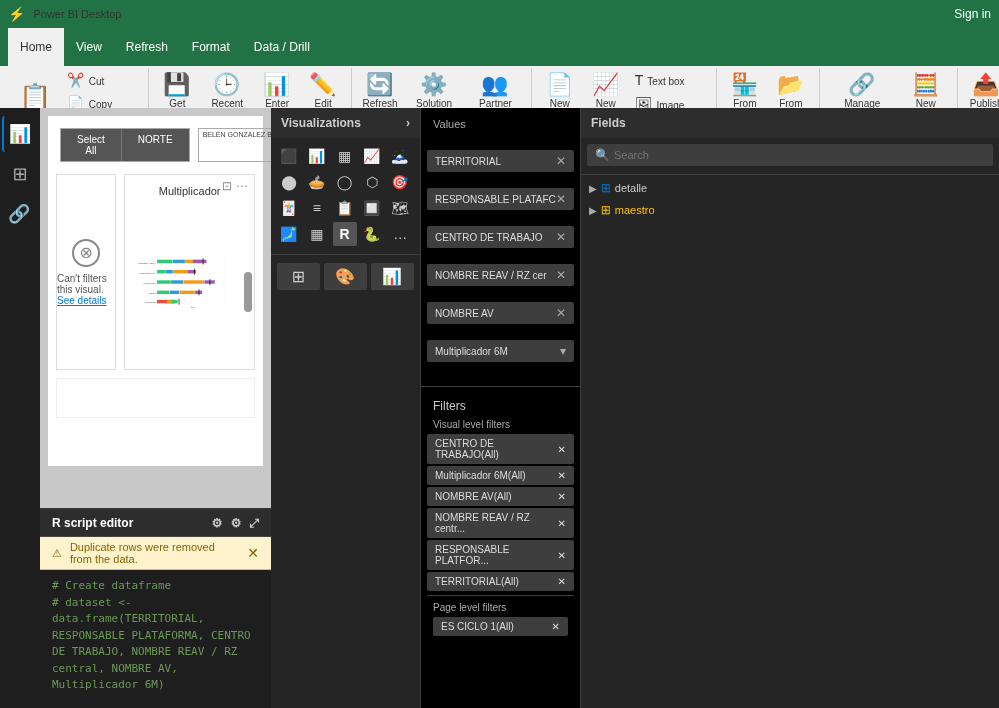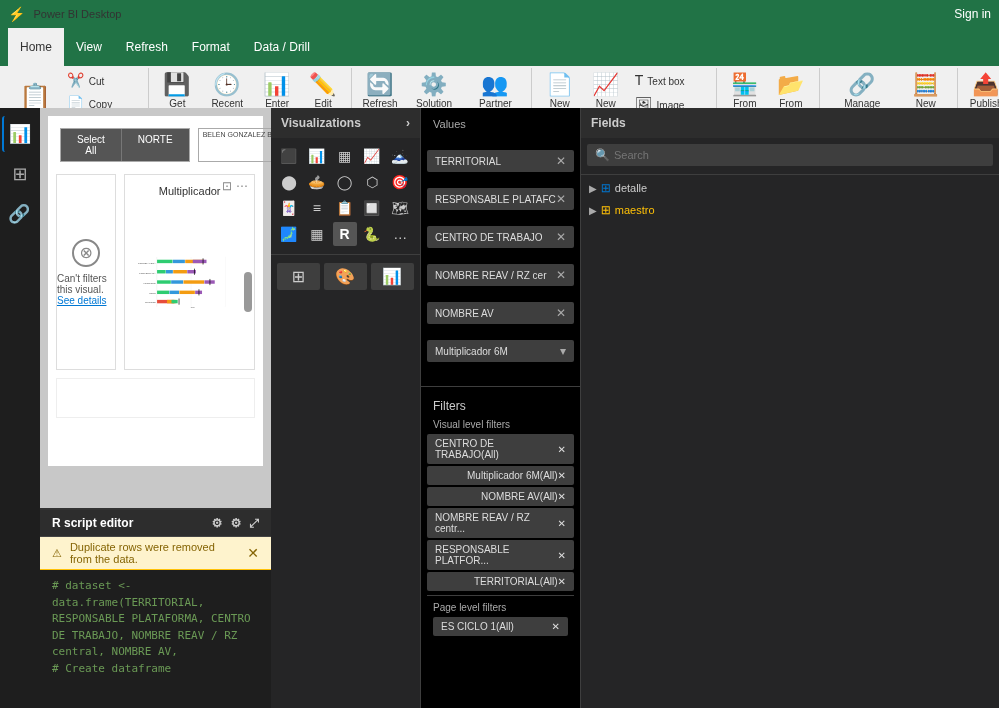--- a/index.html
+++ b/index.html
@@ -60,21 +60,21 @@
 
     
     .values-panel { width: 160px; background: #000000; border-right: 1px solid #3e3e3e; display: flex; flex-direction: column; }
     .values-section { padding: 6px; }
     .values-label { color: #aaa; font-size: 11px; padding: 4px 6px; }
     .value-item { background: #3e3e3e; color: #ddd; font-size: 10px; padding: 4px 8px; margin: 16px 0; display: flex; align-items: center; justify-content: space-between; border-radius: 2px; }
     .value-item .remove { color: #aaa; cursor: pointer; font-size: 12px; }
     .filters-section { padding: 6px; }
     .filter-header { color: #ccc; font-size: 12px; font-weight: normal; padding: 4px 6px; }
     .filter-sub { color: #aaa; font-size: 10px; padding: 2px 6px; }
-    .filter-item { background: #3e3e3e; color: #ddd; font-size: 10px; padding: 4px 8px; margin: 2px 0; border-radius: 2px; display: flex; align-items: center; justify-content: flex-end; }
+    .filter-item { background: #3e3e3e; color: #ddd; font-size: 10px; padding: 4px 8px; margin: 2px 0; border-radius: 2px; display: flex; align-items: center; justify-content: space-between; }
 
     
     .fields-panel { flex: 1; background: #252526; display: flex; flex-direction: column; }
     .search-box { display: flex; align-items: center; background: #3e3e3e; margin: 6px; padding: 4px 8px; border-radius: 2px; }
     .search-box input { background: transparent; border: none; color: #ccc; font-size: 11px; outline: none; width: 100%; }
     .search-icon { color: #aaa; font-size: 12px; margin-right: 4px; }
     .field-tree-item { display: flex; align-items: center; padding: 4px 8px; cursor: pointer; color: #ccc; font-size: 11px; }
     .field-tree-item .expand { color: #aaa; margin-right: 4px; font-size: 10px; }
     .field-tree-item .field-icon { color: #0078d4; margin-right: 4px; font-size: 12px; }
 
@@ -353,22 +353,23 @@
       <span style="cursor:pointer;">⚙</span>
       <span style="cursor:pointer;">⤢</span>
     </div>
   </div>
   <div class="warning-bar">
     <span>⚠</span>
     <span>Duplicate rows were removed from the data.</span>
     <span class="warning-close">✕</span>
   </div>
   <div class="editor-content">
+    <div><span class="comment"># Create dataframe</span></div>
     <div><span class="comment"># dataset &lt;- data.frame(TERRITORIAL, RESPONSABLE PLATAFORMA, CENTRO DE TRABAJO, NOMBRE REAV / RZ central, NOMBRE AV,</span></div>
-    <div><span class="comment"># Create dataframe</span></div>
+    <div><span class="comment">Multiplicador 6M)</span></div>
     <div>&nbsp;</div>
 
   </div>
 </div>
 
 <div class="right-panel">
 
   <div class="viz-panel">
     <div class="panel-header">
       <span>Visualizations</span>

